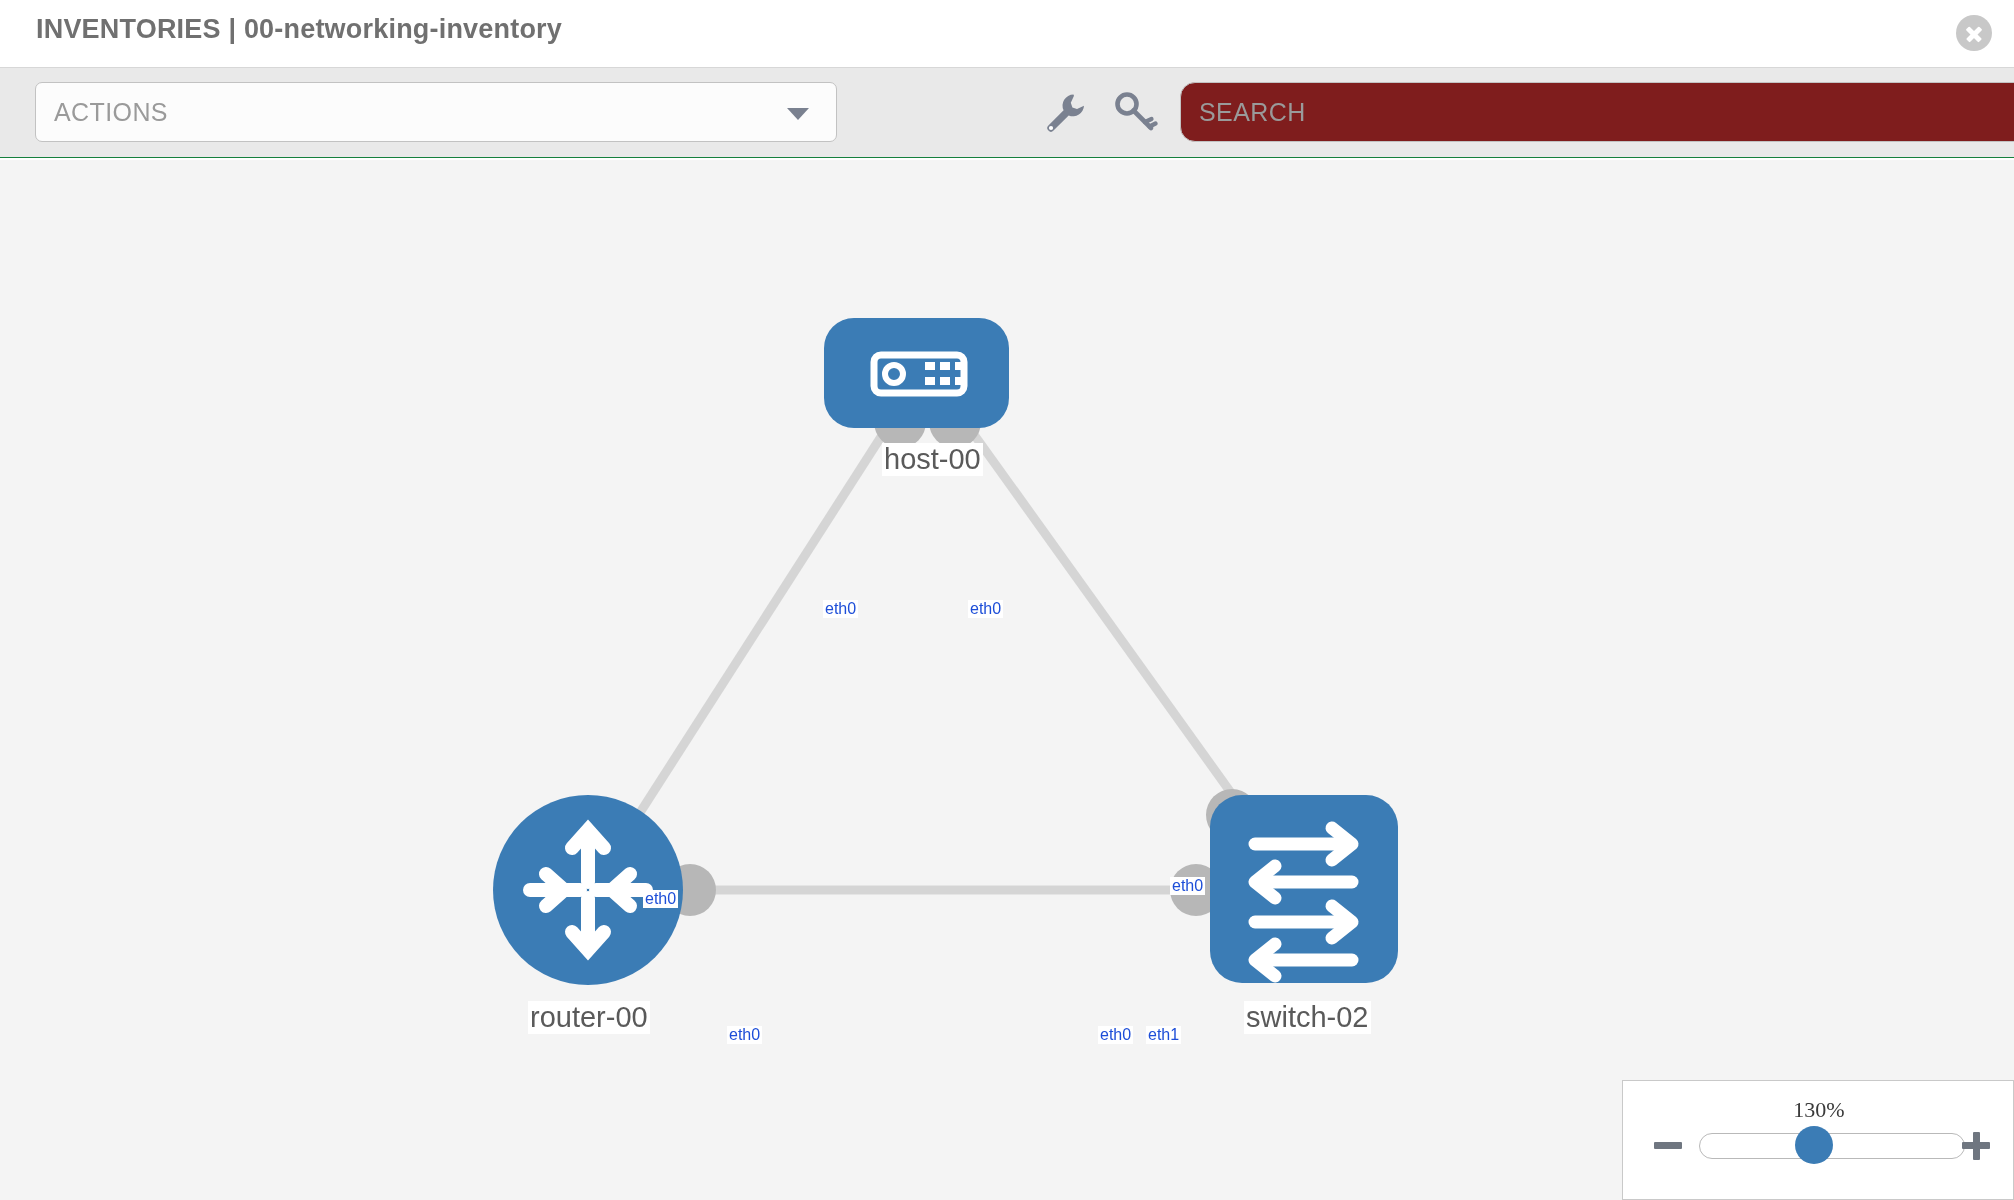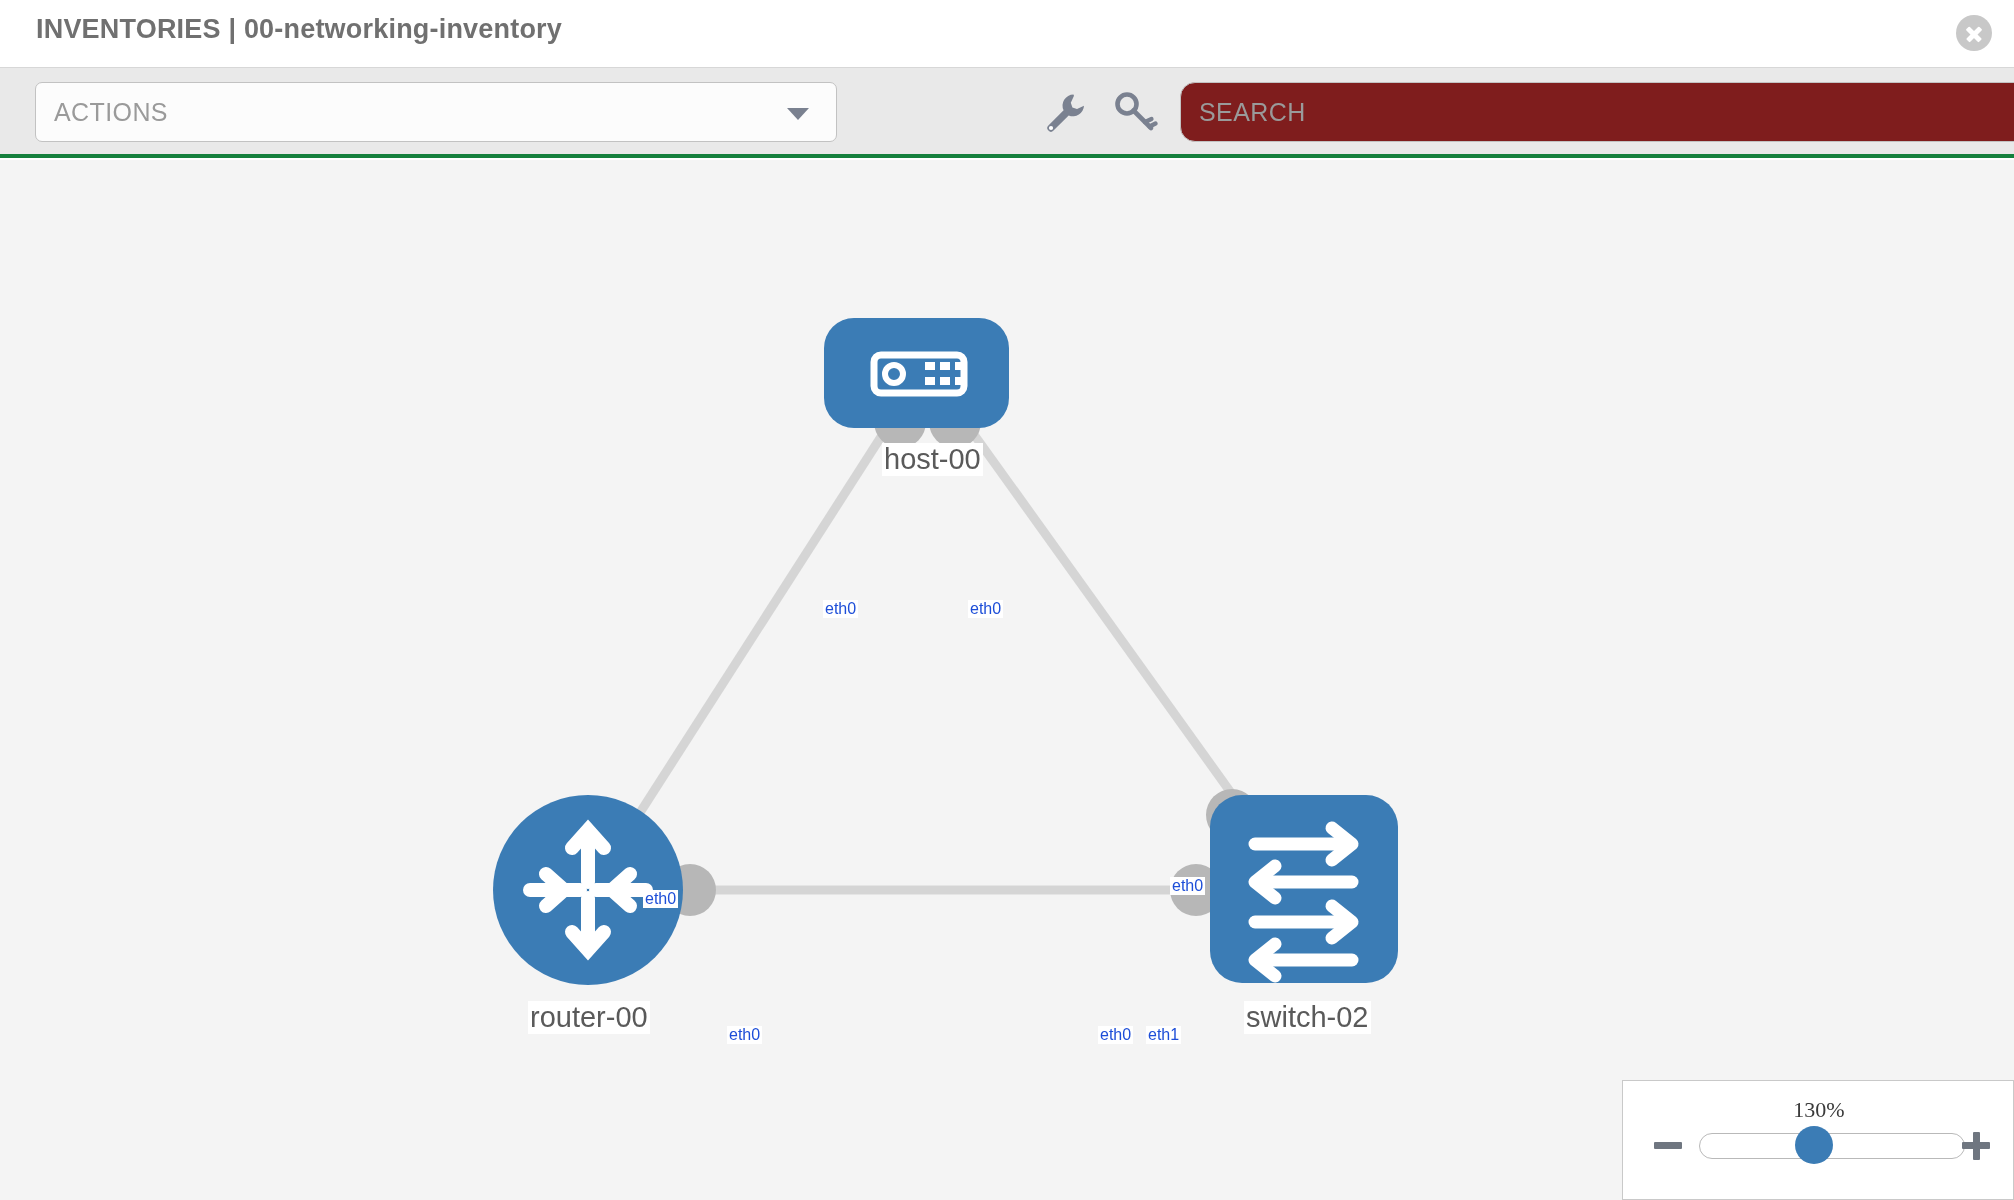--- a/index.html
+++ b/index.html
@@ -34,21 +34,21 @@
     width: 18px; height: 4.5px; background: #ffffff; border-radius: 1px;
   }
   .close-btn .x1 { transform: rotate(45deg); }
   .close-btn .x2 { transform: rotate(-45deg); }
 
   
   .toolbar {
     position: absolute; left: 0; top: 68px;
     width: 2014px; height: 90px;
     background: #e9e9e9;
-    border-bottom: 4px solid #15803d;
+    border-bottom: 1px solid #15803d;
   }
   .actions-select {
     position: absolute; left: 35px; top: 14px;
     width: 802px; height: 60px;
     background: #fcfcfc;
     border: 1px solid #c2c2c2;
     border-radius: 7px;
     cursor: pointer;
   }
   .actions-label {

